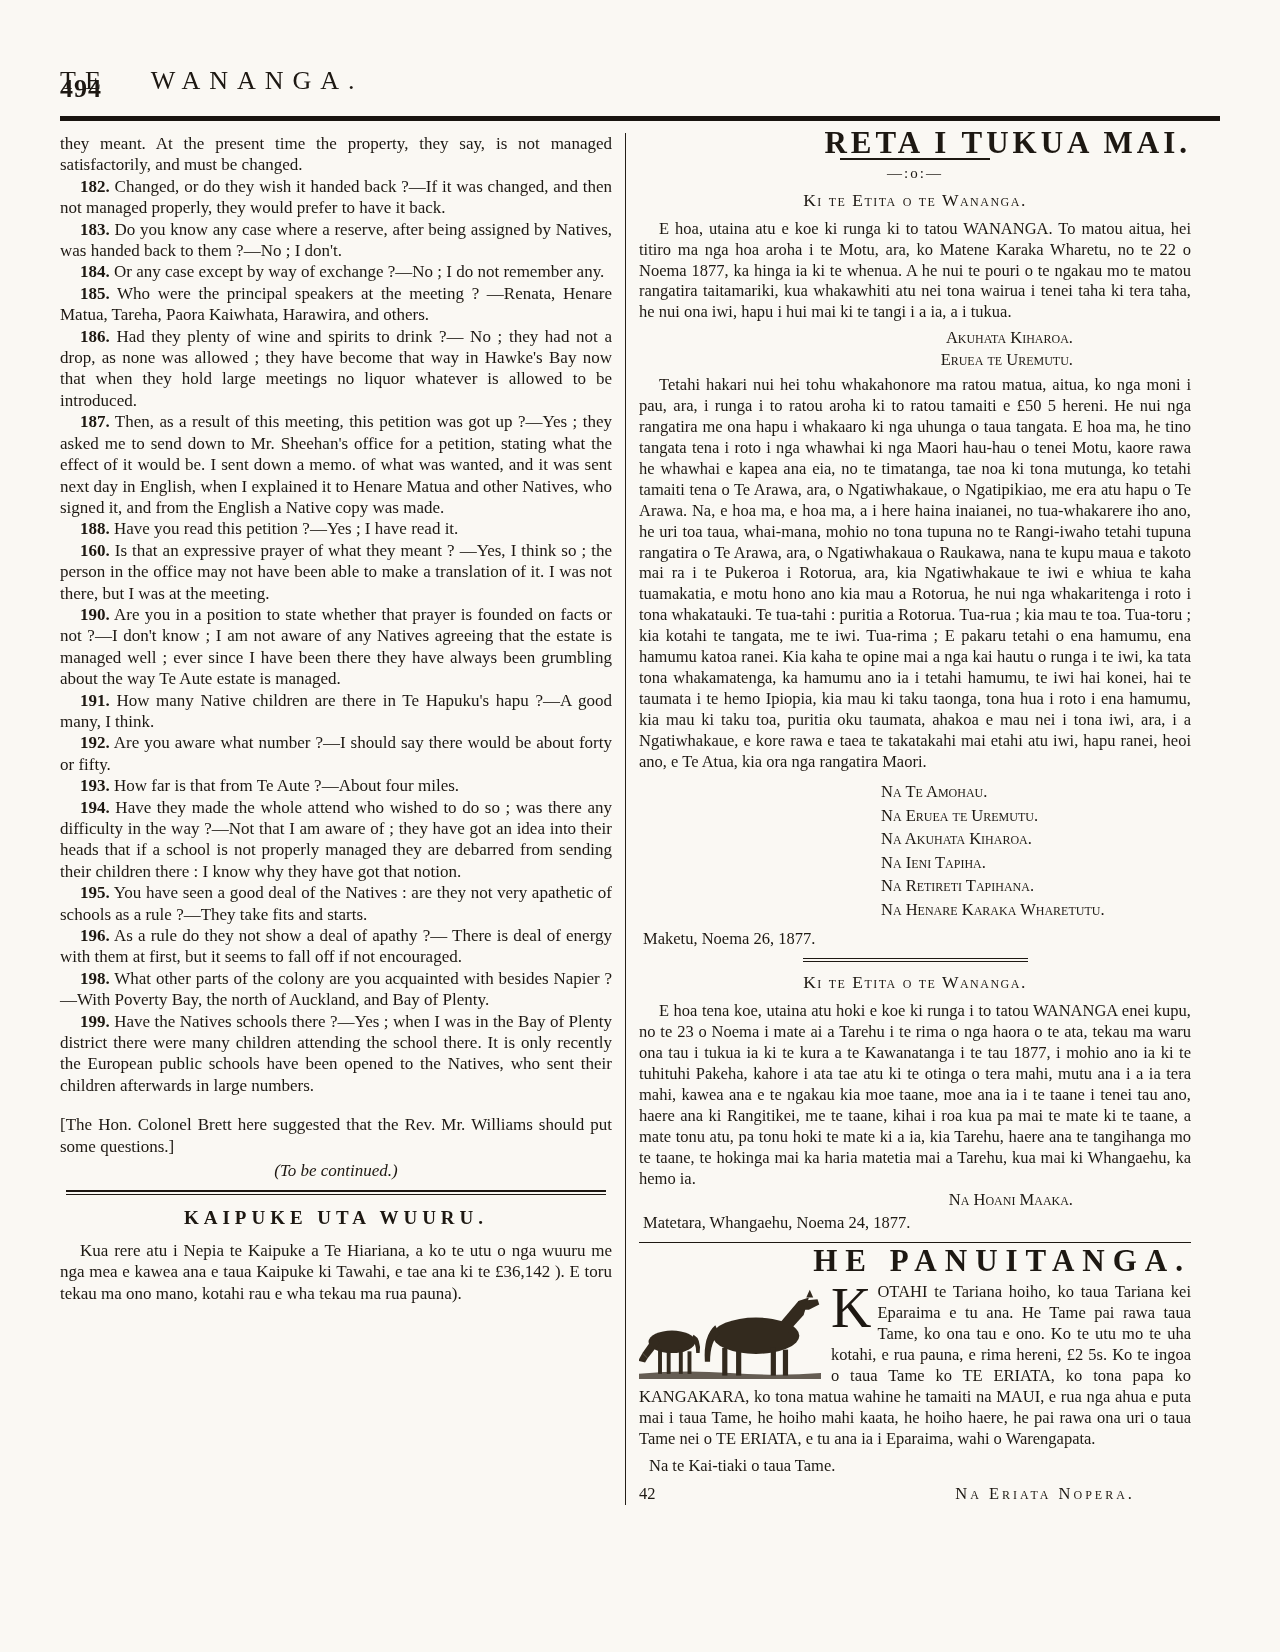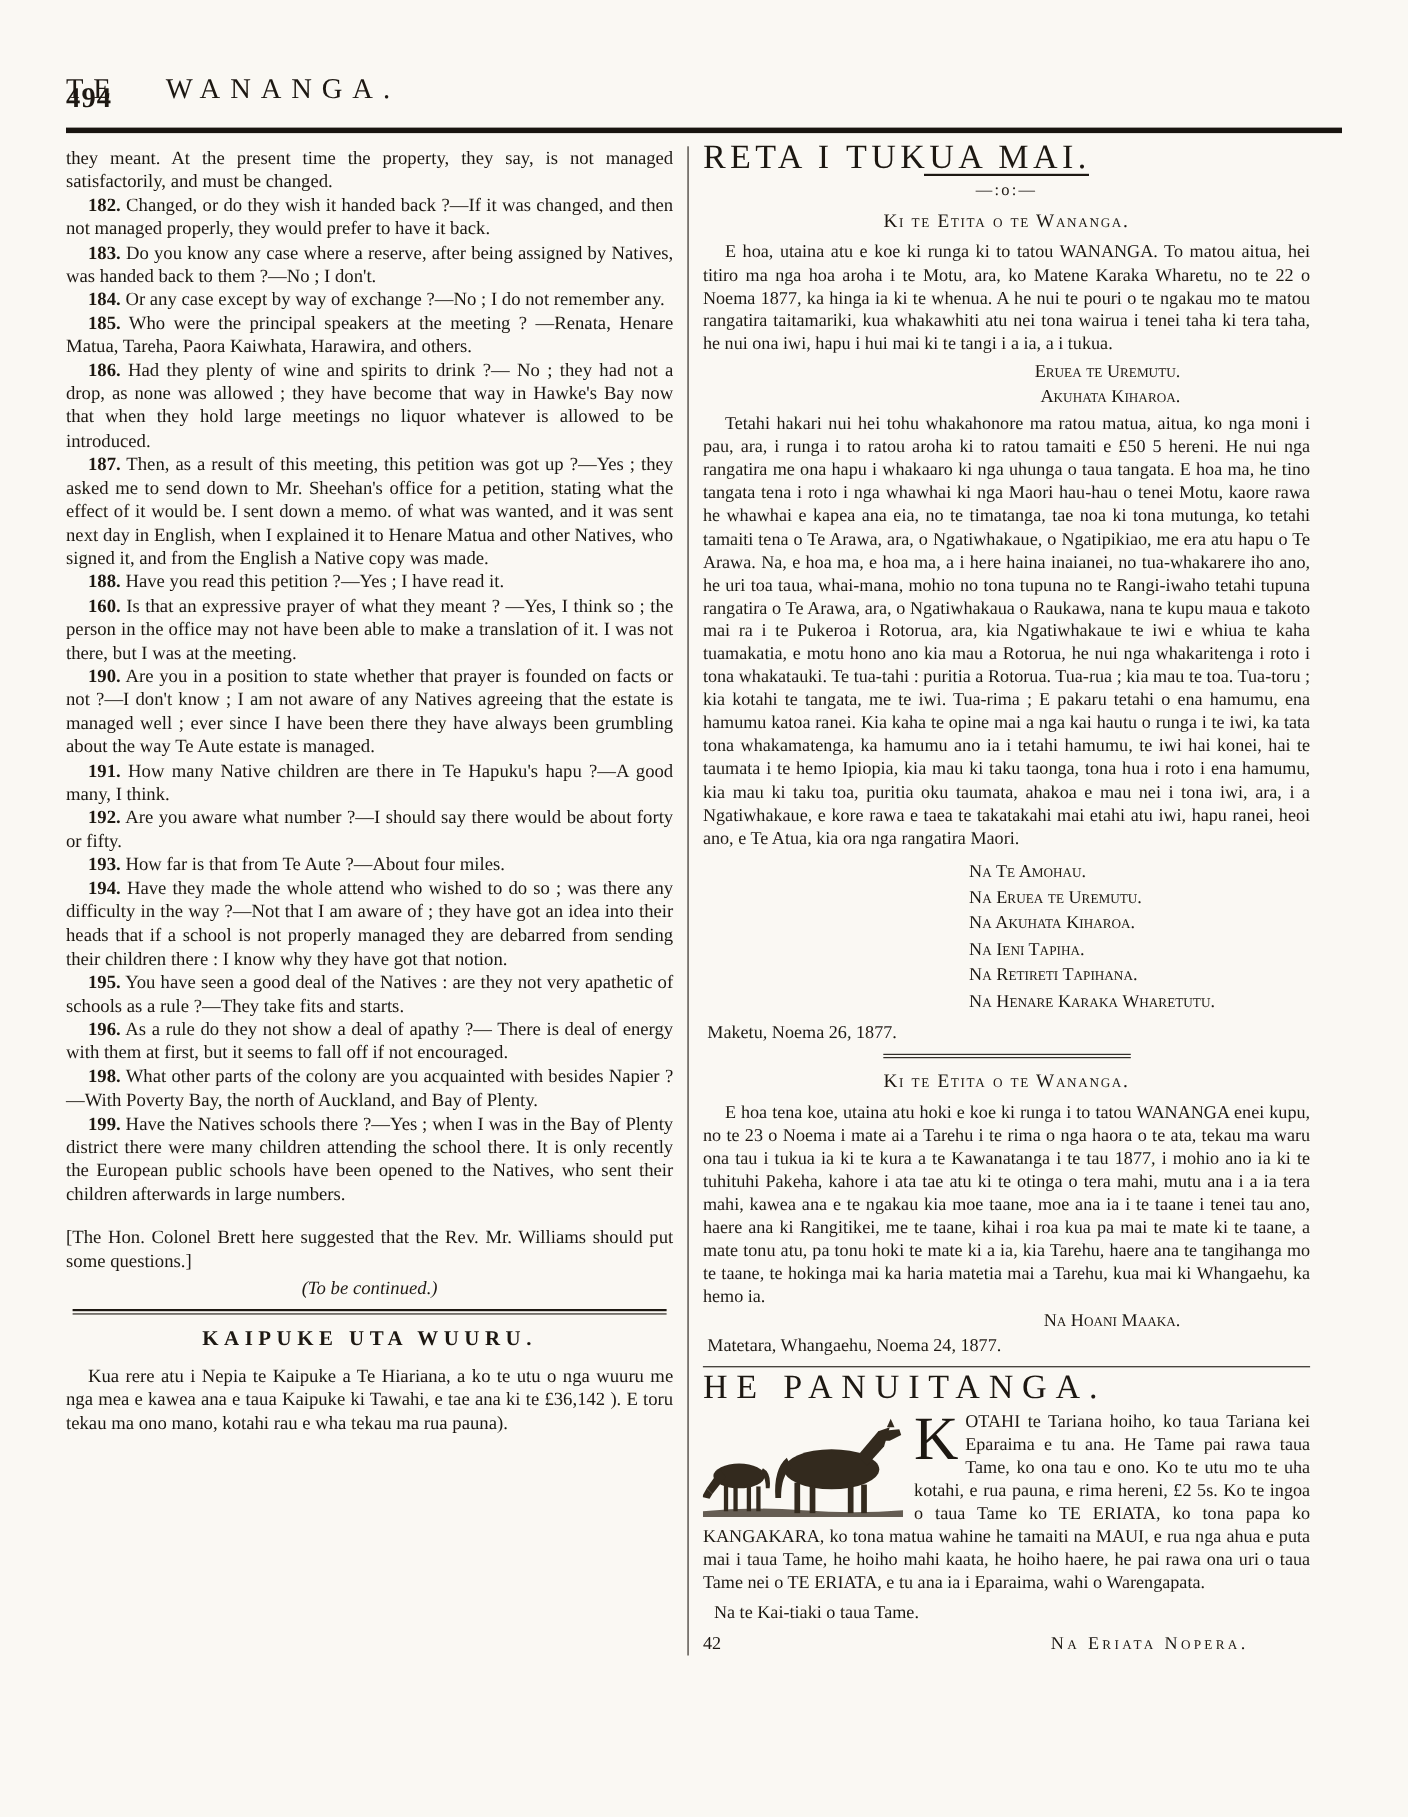--- a/index.html
+++ b/index.html
@@ -30,21 +30,21 @@
   .qa { text-indent:20px; }
   .qa .num { font-weight:bold; }
   .indent { text-indent:20px; }
   .note { margin-top:18px; }
   .continued { text-align:center; font-style:italic; margin:3px 0 8px 0; }
 
   .double-rule { height:5px; border-top:2px solid #1d1812; border-bottom:1px solid #1d1812; margin:2px 6px 12px 6px; }
   .section-head { text-align:center; font-size:19px; font-weight:bold; letter-spacing:5px; margin:2px 0 12px 0; }
 
   
-  .big-head { text-align:left; font-size:31px; font-weight:normal; letter-spacing:4px; margin:0 0 4px 0; }
+  .big-head { text-align:right; font-size:31px; font-weight:bold; letter-spacing:4px; margin:0 0 4px 0; }
   .head-rule { width:150px; height:2px; background:#1d1812; margin:0 auto 3px auto; }
   .oo-divider { text-align:center; font-size:15px; letter-spacing:2px; margin-bottom:6px; }
   .salutation { text-align:center; font-size:17.5px; font-weight:normal; letter-spacing:1.5px; margin:2px 0 8px 0; }
   .sc { font-variant:small-caps; }
   .sig-right { text-align:right; padding-right:118px; line-height:22px; }
   .sig-block { margin:4px 0 4px 0; }
   .signatories { margin:8px 0 8px 242px; line-height:23.5px; }
   .dateline { text-align:left; margin:2px 0 8px 4px; }
   .short-rule { width:225px; height:4px; border-top:1px solid #1d1812; border-bottom:1px solid #1d1812; margin:8px auto 10px auto; }
   .full-rule { height:1px; background:#1d1812; margin:8px 0 8px 0; }
@@ -103,22 +103,22 @@
     <div class="col-rule"></div>
 
     <div class="col right">
       <h2 class="big-head">RETA I TUKUA MAI.</h2>
       <div class="head-rule"></div>
       <div class="oo-divider">—:o:—</div>
 
       <h3 class="salutation sc">Ki te Etita o te Wananga.</h3>
       <p class="indent">E hoa, utaina atu e koe ki runga ki to tatou WANANGA. To matou aitua, hei titiro ma nga hoa aroha i te Motu, ara, ko Matene Karaka Wharetu, no te 22 o Noema 1877, ka hinga ia ki te whenua.  A he nui te pouri o te ngakau mo te matou rangatira taitamariki, kua whakawhiti atu nei tona wairua i tenei taha ki tera taha, he nui ona iwi, hapu i hui mai ki te tangi i a ia, a i tukua.</p>
       <div class="sig-block">
+        <div class="sig-right sc">Akuhata Kiharoa.</div>
         <div class="sig-right sc">Eruea te Uremutu.</div>
-        <div class="sig-right sc">Akuhata Kiharoa.</div>
       </div>
       <p class="indent">Tetahi hakari nui hei tohu whakahonore ma ratou matua, aitua, ko nga moni i pau, ara, i runga i to ratou aroha ki to ratou tamaiti e £50 5 hereni.  He nui nga rangatira me ona hapu i whakaaro ki nga uhunga o taua tangata.  E hoa ma, he tino tangata tena i roto i nga whawhai ki nga Maori hau-hau o tenei Motu, kaore rawa he whawhai e kapea ana eia, no te timatanga, tae noa ki tona mutunga, ko tetahi tamaiti tena o Te Arawa, ara, o Ngatiwhakaue, o Ngatipikiao, me era atu hapu o Te Arawa.  Na, e hoa ma, e hoa ma, a i here haina inaianei, no tua-whakarere iho ano, he uri toa taua, whai-mana, mohio no tona tupuna no te Rangi-iwaho tetahi tupuna rangatira o Te Arawa, ara, o Ngatiwhakaua o Raukawa, nana te kupu maua e takoto mai ra i te Pukeroa i Rotorua, ara, kia Ngatiwhakaue te iwi e whiua te kaha tuamakatia, e motu hono ano kia mau a Rotorua, he nui nga whakaritenga i roto i tona whakatauki.  Te tua-tahi : puritia a Rotorua.  Tua-rua ; kia mau te toa.  Tua-toru ; kia kotahi te tangata, me te iwi.  Tua-rima ;  E pakaru tetahi o ena hamumu, ena hamumu katoa ranei.  Kia kaha te opine mai a nga kai  hautu o runga i te iwi, ka tata tona whakamatenga, ka hamumu ano ia i tetahi hamumu, te iwi hai konei, hai te taumata i te hemo Ipiopia, kia mau ki taku taonga, tona hua i roto i ena hamumu, kia mau ki taku toa, puritia oku taumata, ahakoa e mau nei i tona iwi, ara, i a Ngatiwhakaue, e kore rawa e taea te takatakahi mai etahi atu iwi, hapu ranei, heoi ano, e Te Atua, kia ora nga rangatira Maori.</p>
 
       <div class="signatories">
         <div class="sc">Na Te Amohau.</div>
         <div class="sc">Na Eruea te Uremutu.</div>
         <div class="sc">Na Akuhata Kiharoa.</div>
         <div class="sc">Na Ieni Tapiha.</div>
         <div class="sc">Na Retireti Tapihana.</div>
         <div class="sc">Na Henare Karaka Wharetutu.</div>

